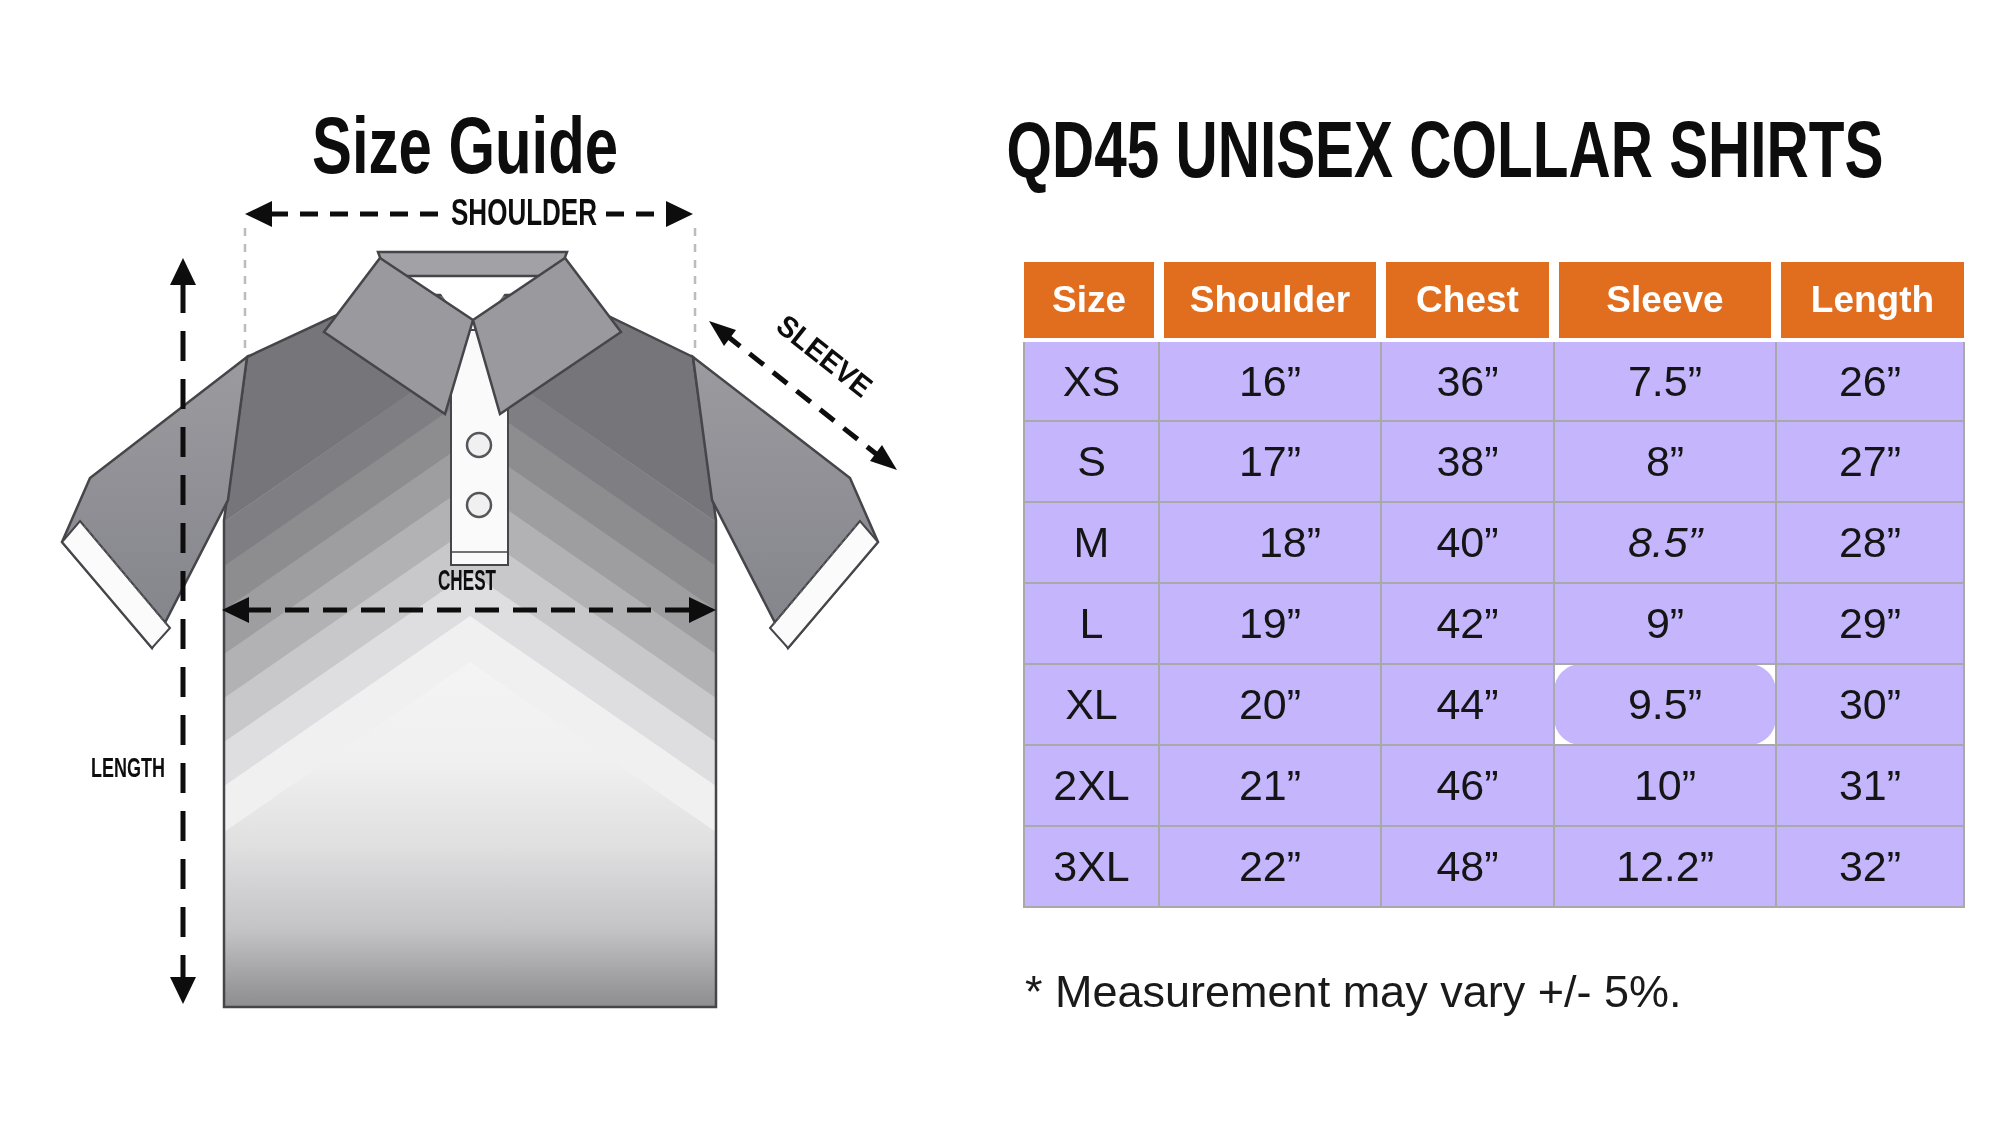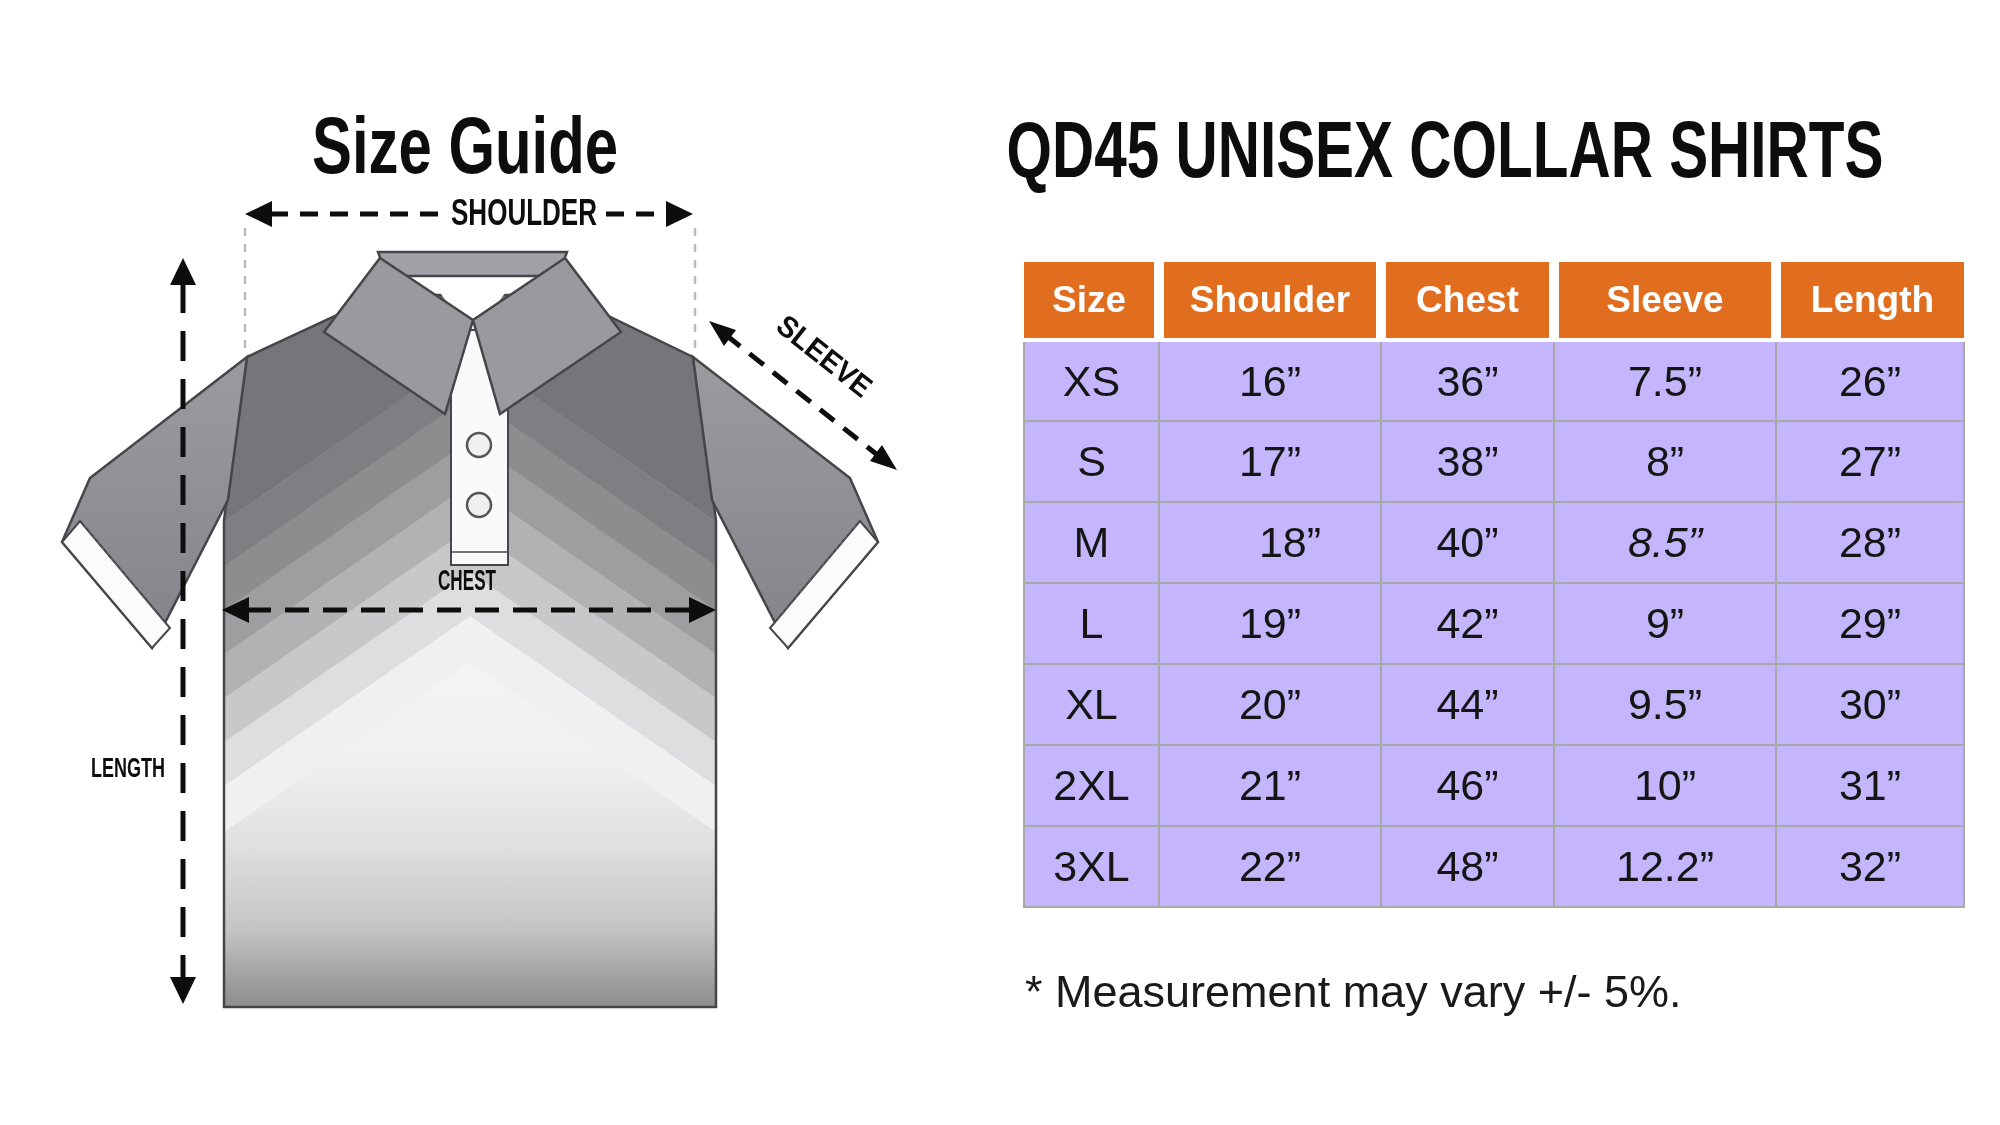--- a/index.html
+++ b/index.html
@@ -171,21 +171,21 @@
           <td style="border-color: rgb(169, 169, 169);">L</td>
           <td style="border-color: rgb(169, 169, 169);">19”</td>
           <td style="border-color: rgb(169, 169, 169);">42”</td>
           <td style="border-color: rgb(169, 169, 169);">9”</td>
           <td style="border-color: rgb(169, 169, 169);">29”</td>
         </tr>
         <tr>
           <td style="border-color: rgb(169, 169, 169);">XL</td>
           <td style="border-color: rgb(169, 169, 169);">20”</td>
           <td style="border-color: rgb(169, 169, 169);">44”</td>
-          <td style="border-color: rgb(169, 169, 169);">9.5”</td>
+          <td style="border-color: rgb(169, 169, 169); border-radius: 27px;">9.5”</td>
           <td style="border-color: rgb(169, 169, 169);">30”</td>
         </tr>
         <tr>
           <td style="border-color: rgb(169, 169, 169);">2XL</td>
           <td style="border-color: rgb(169, 169, 169);">21”</td>
           <td style="border-color: rgb(169, 169, 169);">46”</td>
           <td style="border-color: rgb(169, 169, 169);">10”</td>
           <td style="border-color: rgb(169, 169, 169);">31”</td>
         </tr>
         <tr>

